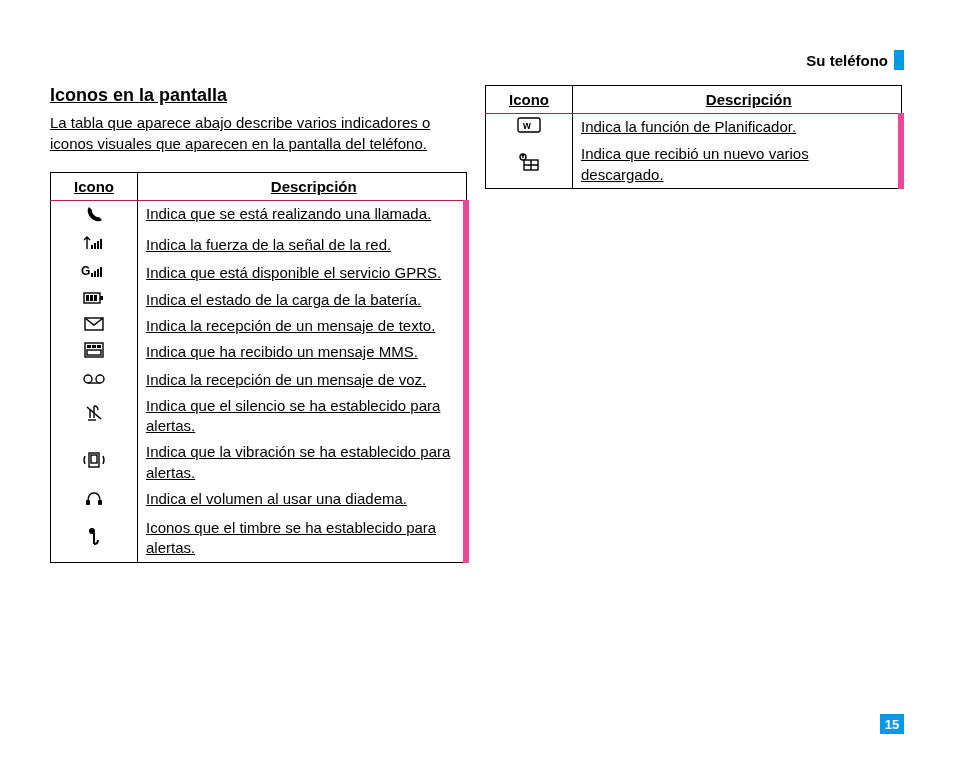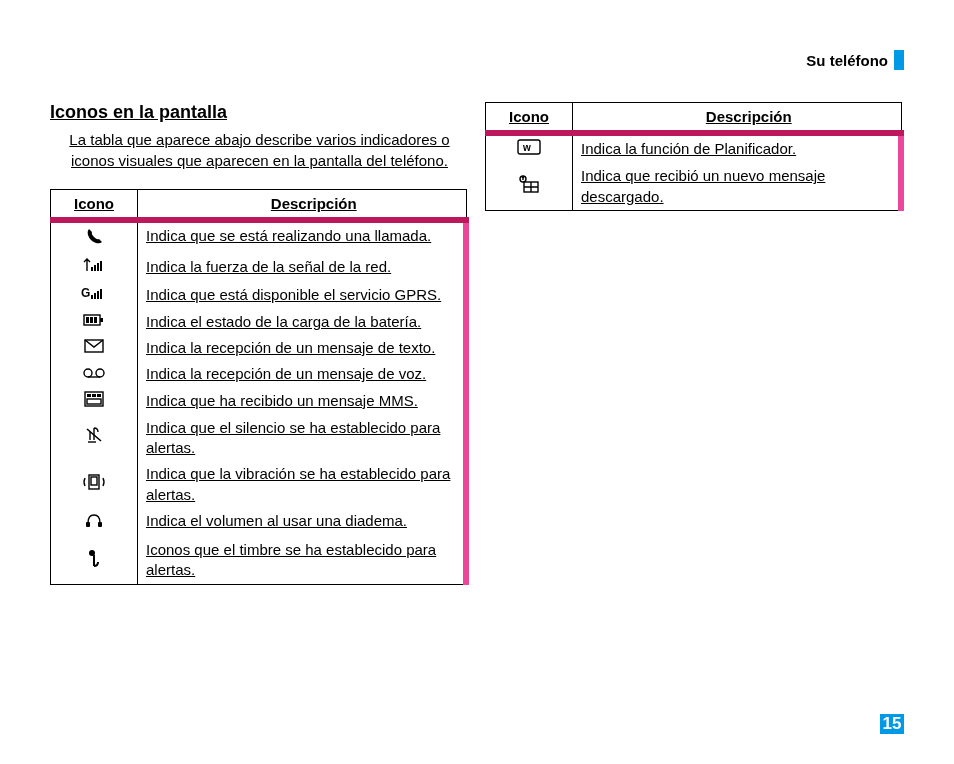--- a/index.html
+++ b/index.html
@@ -13,21 +13,21 @@
     position: relative;
   }
   .page {
     padding: 50px 50px 0 50px;
     box-sizing: border-box;
     height: 100%;
     position: relative;
   }
   .header-section {
     text-align: right;
-    margin-bottom: 32px;
+    margin-bottom: 15px;
   }
   .section-tab {
     display: inline-flex;
     align-items: center;
     gap: 6px;
     font-weight: bold;
     font-size: 15px;
   }
   .section-tab .blue-block {
     width: 10px;
@@ -46,30 +46,29 @@
   }
   h2.subhead {
     font-size: 18px;
     font-weight: bold;
     margin: 0 0 6px 0;
   }
   p.intro {
     font-size: 15px;
     line-height: 1.4;
     margin: 0 0 18px 0;
-    text-align: center;
   }
   table.icon-table {
     border-collapse: collapse;
     width: 100%;
     font-size: 15px;
   }
   table.icon-table th {
     border-top: 1px solid #000;
-    border-bottom: 6px solid #be185d;
+    border-bottom: 1px solid #be185d;
     padding: 5px 8px;
     text-align: center;
     font-weight: bold;
   }
   table.icon-table th:first-child { border-left: 1px solid #000; border-right: 1px solid #000; width:70px;}
   table.icon-table th:last-child { border-right: 1px solid #000; padding-left: 32px;}
   table.icon-table td {
     padding: 3px 8px 3px 8px;
     vertical-align: top;
     line-height: 1.35;
@@ -88,21 +87,21 @@
     border-bottom: 1px solid #000;
   }
   .icon-svg { display:inline-block; }
   .page-num {
     position: absolute;
     right: 50px;
     bottom: 30px;
     background: #0099e5;
     color: #fff;
     font-weight: bold;
-    font-size: 17px;
+    font-size: 13px;
     width: 24px;
     height: 20px;
     display: flex;
     align-items: center;
     justify-content: center;
   }
 </style>
 </head>
 <body>
 
@@ -164,36 +163,36 @@
               <td class="desc-cell">Indica el estado de la carga de la batería.</td>
             </tr>
             <tr>
               <td class="icon-cell"><svg class="icon-svg" width="20" height="14">
                   <rect x="1" y="1" width="18" height="12" stroke="#000" stroke-width="1.4" fill="none"></rect>
                   <path d="M1 1 L10 8 L19 1" stroke="#000" stroke-width="1.4" fill="none"></path>
                 </svg></td>
               <td class="desc-cell">Indica la recepción de un mensaje de texto.</td>
             </tr>
             <tr>
-              <td class="icon-cell"><svg class="icon-svg" width="24" height="12">
-                  <circle cx="6" cy="6" r="4" stroke="#000" stroke-width="1.4" fill="none"></circle>
-                  <circle cx="18" cy="6" r="4" stroke="#000" stroke-width="1.4" fill="none"></circle>
-                  <path d="M6 10 L18 10" stroke="#000" stroke-width="1.4" fill="none"></path>
-                </svg></td>
-              <td class="desc-cell">Indica la recepción de un mensaje de voz.</td>
-            </tr>
-            <tr>
               <td class="icon-cell"><svg class="icon-svg" width="20" height="16">
                   <rect x="1" y="1" width="18" height="14" stroke="#000" stroke-width="1.4" fill="none"></rect>
                   <rect x="3" y="3" width="4" height="3" fill="#000"></rect>
                   <rect x="8" y="3" width="4" height="3" fill="#000"></rect>
                   <rect x="13" y="3" width="4" height="3" fill="#000"></rect>
                   <rect x="3" y="8" width="14" height="5" stroke="#000" stroke-width="1.4" fill="none"></rect>
                 </svg></td>
               <td class="desc-cell">Indica que ha recibido un mensaje MMS.</td>
+            </tr>
+            <tr>
+              <td class="icon-cell"><svg class="icon-svg" width="24" height="12">
+                  <circle cx="6" cy="6" r="4" stroke="#000" stroke-width="1.4" fill="none"></circle>
+                  <circle cx="18" cy="6" r="4" stroke="#000" stroke-width="1.4" fill="none"></circle>
+                  <path d="M6 10 L18 10" stroke="#000" stroke-width="1.4" fill="none"></path>
+                </svg></td>
+              <td class="desc-cell">Indica la recepción de un mensaje de voz.</td>
             </tr>
             <tr>
               <td class="icon-cell"><svg class="icon-svg" width="20" height="18">
                   <path d="M10 2 L10 14" stroke="#000" stroke-width="1.4" fill="none"></path>
                   <path d="M10 2 Q14 2 14 6" stroke="#000" stroke-width="1.4" fill="none"></path>
                   <path d="M6 6 L6 14" stroke="#000" stroke-width="1.4" fill="none"></path>
                   <path d="M4 16 L12 16" stroke="#000" stroke-width="1.4" fill="none"></path>
                   <path d="M3 3 L17 15" stroke="#000" stroke-width="1.6"></path>
                 </svg></td>
               <td class="desc-cell">Indica que el silencio se ha establecido para alertas.</td>
@@ -242,21 +241,21 @@
                 </svg></td>
               <td class="desc-cell">Indica la función de Planificador.</td>
             </tr>
             <tr class="last">
               <td class="icon-cell"><svg class="icon-svg" width="22" height="20">
                   <rect x="6" y="8" width="14" height="10" stroke="#000" stroke-width="1.4" fill="none"></rect>
                   <path d="M6 13 L20 13 M13 8 L13 18" stroke="#000" stroke-width="1.4" fill="none"></path>
                   <circle cx="5" cy="5" r="3" stroke="#000" stroke-width="1.4" fill="none"></circle>
                   <path d="M5 3 L5 6 M4 4 L5 3 L6 4" stroke="#000" stroke-width="1.4" fill="none"></path>
                 </svg></td>
-              <td class="desc-cell">Indica que recibió un nuevo mensaje descargado.</td>
+              <td class="desc-cell">Indica que recibió un nuevo varios descargado.</td>
             </tr>
           </tbody>
       </table>
     </div>
   </div>
 
   <div class="page-num">15</div>
 </div>
 
 </body></html>

